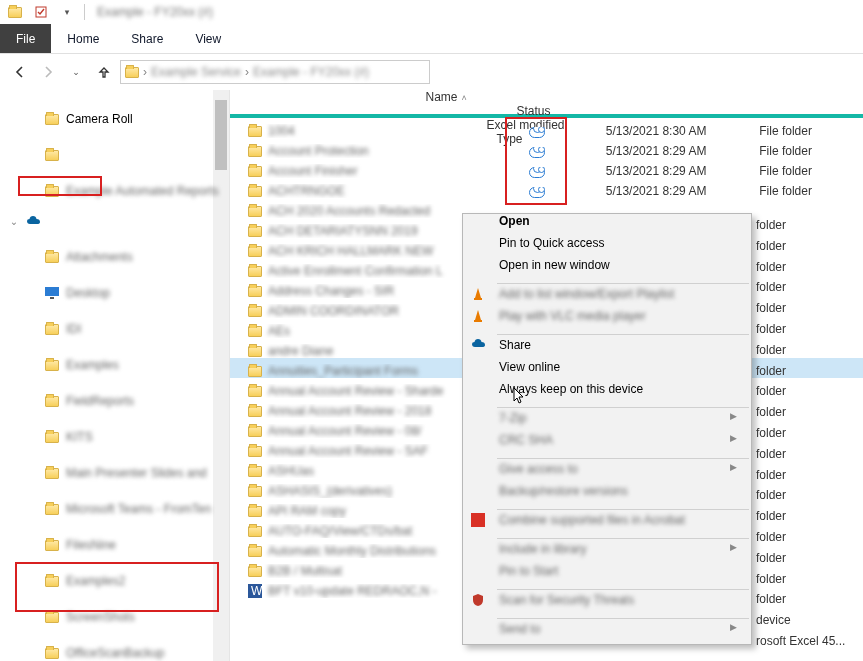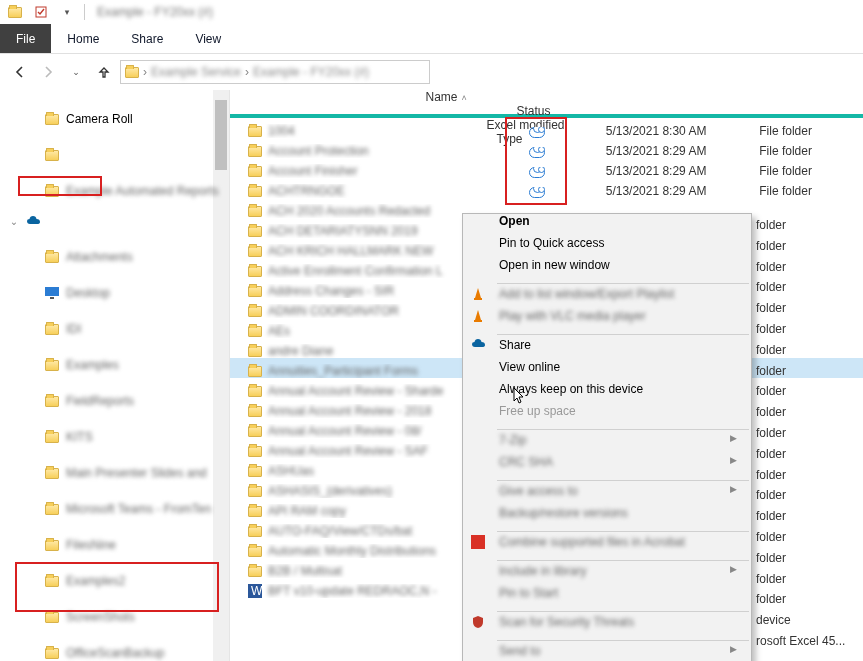--- a/index.html
+++ b/index.html
@@ -573,24 +573,20 @@
       <span class="mtext">Share</span>
     </div>
     <div class="menu-item">
       <span class="micon"></span>
       <span class="mtext">View online</span>
     </div>
     <div class="menu-item">
       <span class="micon"></span>
       <span class="mtext">Always keep on this device</span>
     </div>
-    <div class="menu-item disabled">
-      <span class="micon"></span>
-      <span class="mtext">Free up space</span>
-    </div>
     <div class="menu-sep"></div>
     <div class="menu-item blur">
       <span class="micon"></span>
       <span class="mtext">7-Zip</span>
       <span class="arrow">▶</span>
     </div>
     <div class="menu-item blur">
       <span class="micon"></span>
       <span class="mtext">CRC SHA</span>
       <span class="arrow">▶</span>

